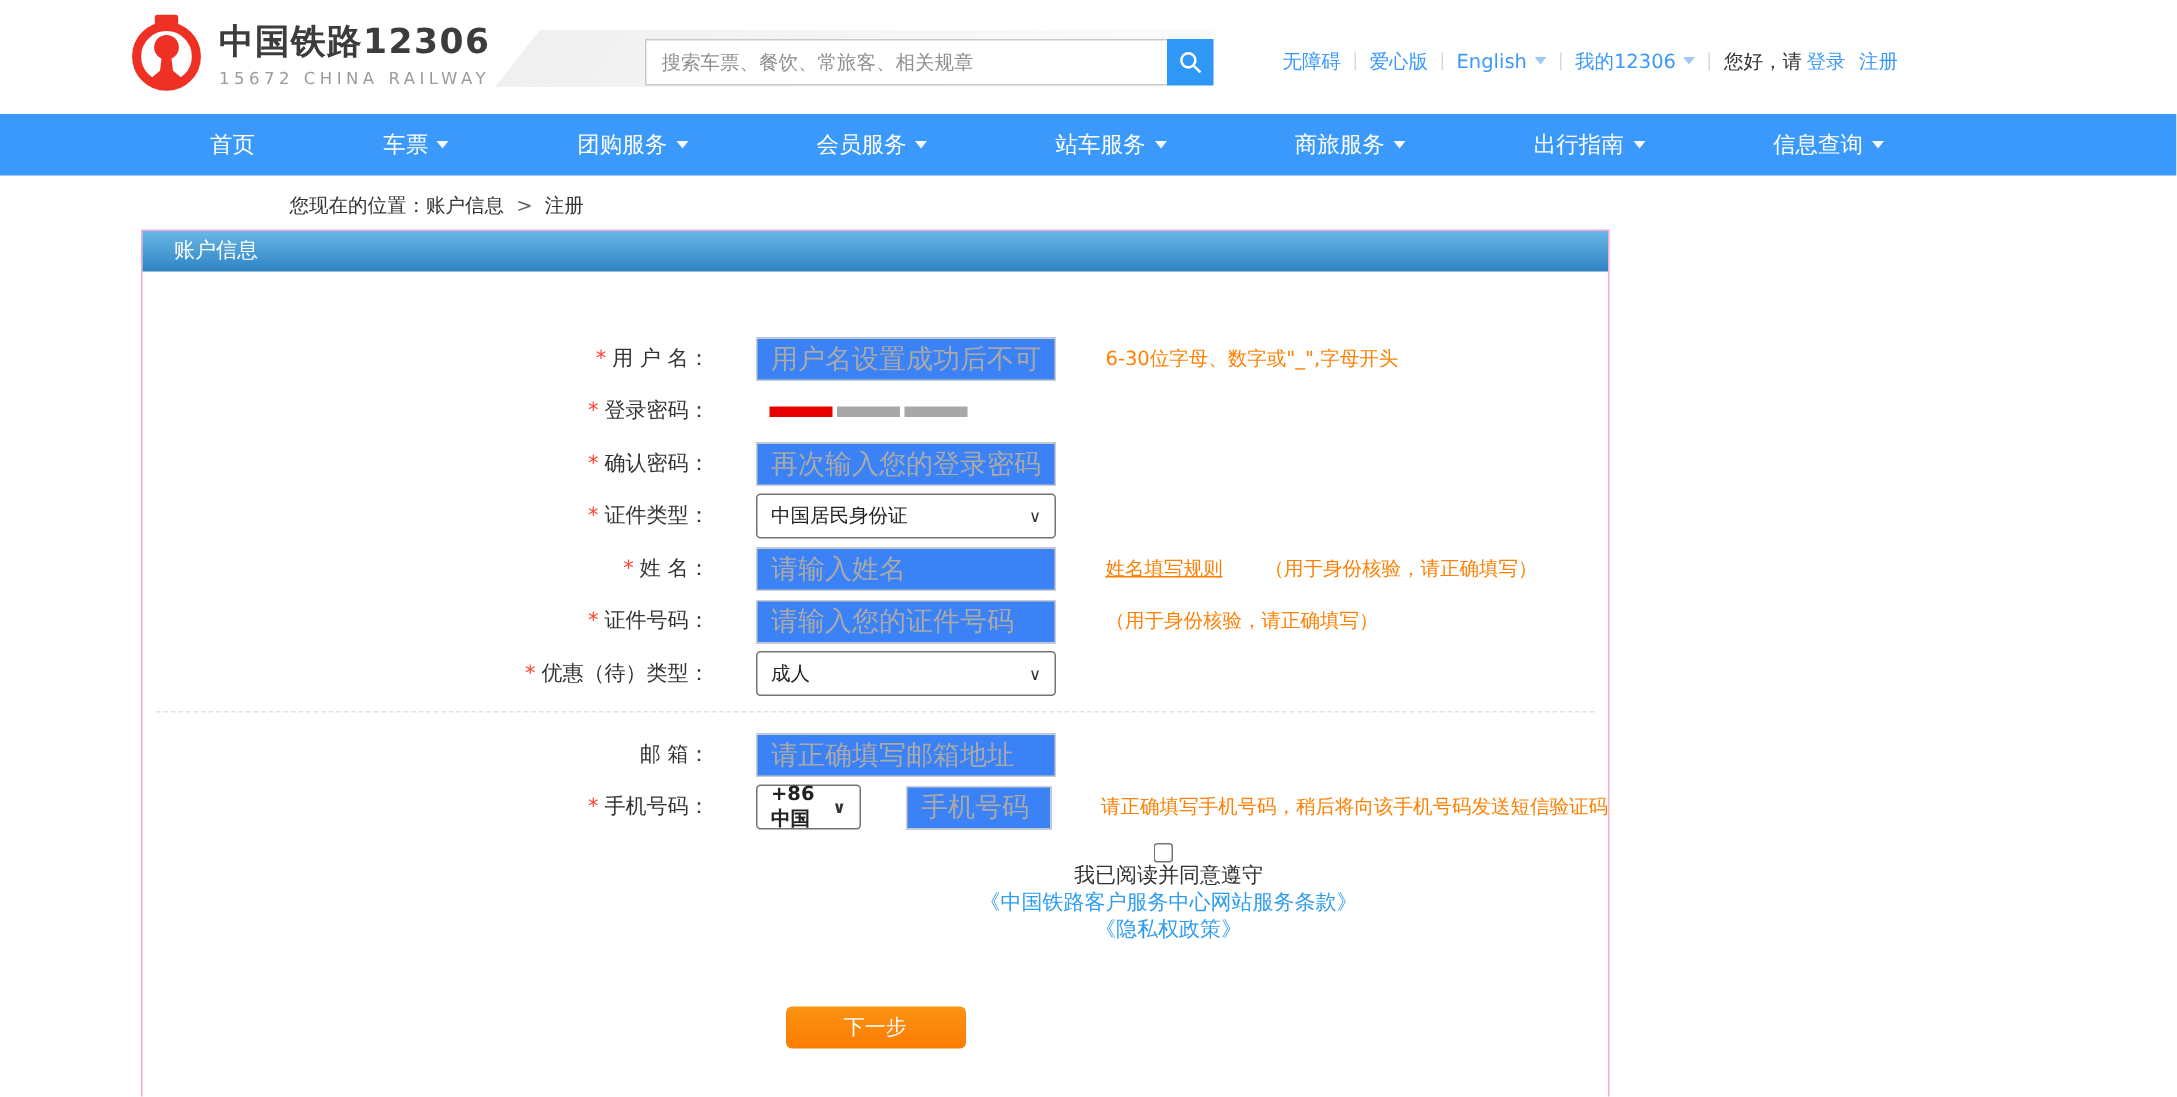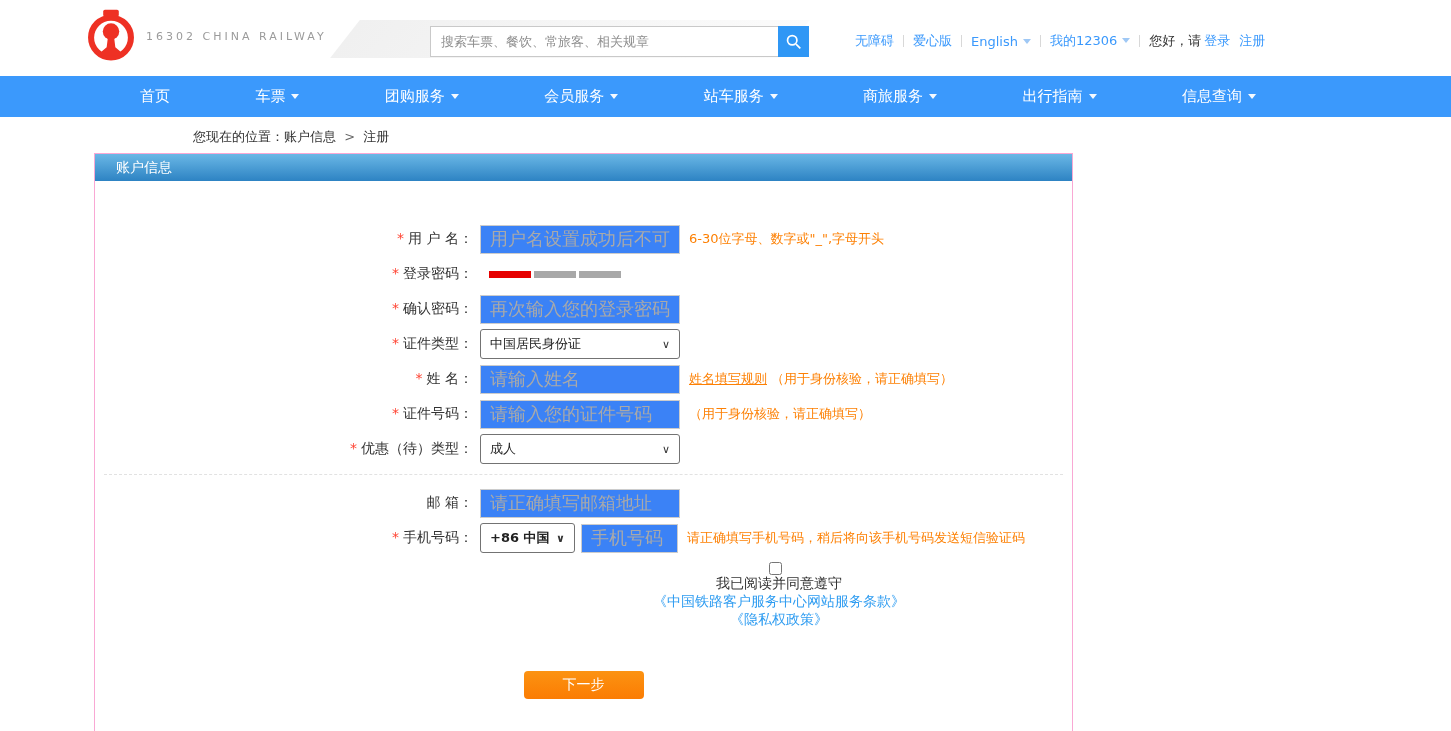--- a/index.html
+++ b/index.html
@@ -36,21 +36,21 @@
     border-right:4px solid transparent; border-top:5px solid rgba(255,255,255,.95); margin-left:6px; }
   
   .breadcrumb { margin:11px 0 7px 193px; font-size:13px; color:#333; }
   .breadcrumb .bc-sep { color:#666; margin:0 4px; }
   
   .panel { margin-left:94px; width:979px; height:716px; border:1px solid #f9a8d4; background:#fff; }
   .panel-header { height:27px; background:linear-gradient(#6ab7e6,#2d83c3); color:#fff;
     font-size:14px; line-height:26px; padding-left:21px; }
   
   .reg-form { padding-top:43px; }
-  .row { display:flex; align-items:center; height:30px; margin-bottom:5px; }
+  .row { display:flex; align-items:center; height:30px; margin-bottom:5px;gap:24px; }
   .flabel { flex:0 0 385px; text-align:right; font-size:14px; color:#333; padding-right:7px; white-space:nowrap; }
   .req { color:#f43; margin-right:4px; }
   .tinput { width:200px; height:29px; border:1px solid #ccc; padding:0 9px; font-size:18px;
     color:#333; outline:none; background:#3b82f6; }
   .tinput::placeholder { color:#a9a9a9; }
   .selectbox { width:200px; height:30px; border:1px solid #737373; border-radius:3px; background:#fff;
     display:flex; align-items:center; justify-content:space-between; padding:0 9px; font-size:13px;
     color:#222; cursor:pointer; }
   .sel-caret { font-size:11px; color:#333; line-height:1; }
   .hint { color:#fd8004; font-size:13px; margin-left:9px; white-space:nowrap; }
@@ -72,21 +72,22 @@
 
 <header class="site-header">
   <div class="logo">
     <svg width="52" height="52" viewBox="0 0 60 60">
       <circle cx="30" cy="33" r="23" fill="none" stroke="#ee3124" stroke-width="7"></circle>
       <rect x="21" y="1" width="18" height="8" rx="2" fill="#ee3124"></rect>
       <circle cx="30" cy="26" r="9.5" fill="#ee3124"></circle>
       <path d="M26.5 32 h7 l1.5 12 l6.5 5.5 v4.5 H18.5 v-4.5 l6.5 -5.5 z" fill="#ee3124"></path>
     </svg>
     <div class="logo-text">
-      <div class="logo-sub">16302 CHINA RAILWAY</div>
+      <div class="logo-title">中国铁路12306</div>
+      <div class="logo-sub">15672 CHINA RAILWAY</div>
     </div>
   </div>
 
   <div class="diag-band"></div>
 
   <div class="searchbar">
     <input class="search-input" type="text" placeholder="搜索车票、餐饮、常旅客、相关规章" style="">
     <button class="search-btn">
       <svg width="17" height="17" viewBox="0 0 20 20">
         <circle cx="8.5" cy="8.5" r="5.5" fill="none" stroke="#fff" stroke-width="2"></circle>

